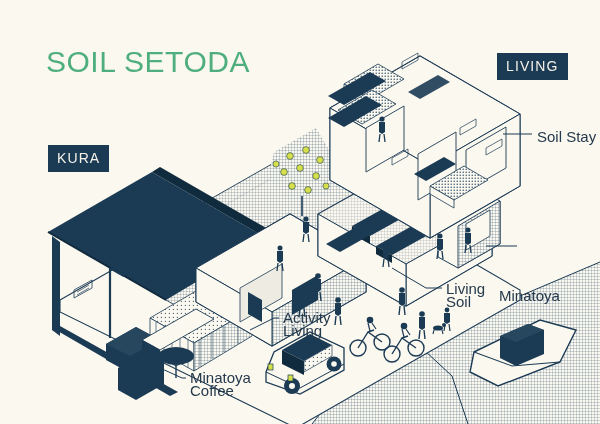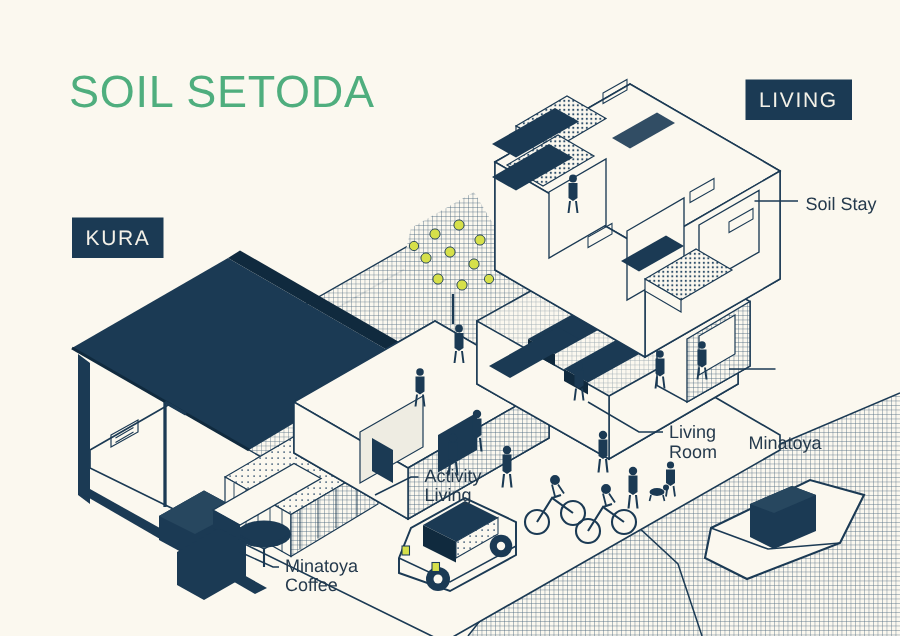--- a/index.html
+++ b/index.html
@@ -20,21 +20,21 @@
   }
   .tagbox{
     position:absolute;background:#1b3a54;color:#f4f1e8;
     font-size:14px;letter-spacing:1.1px;line-height:1;
     padding:6px 9px 7px 9px;white-space:nowrap;
   }
   #tag-living{left:497px;top:53px;}
   #tag-kura{left:48px;top:145px;text-align:center;}
 
   .callout{
-    position:absolute;color:#253a4d;font-size:12px;
+    position:absolute;color:#253a4d;font-size:15px;
     line-height:13px;white-space:nowrap;
   }
   #lbl-soilstay{left:537px;top:130px;}
   #lbl-minatoya{left:499px;top:241px;margin-top:48px;}
   #lbl-livingroom{left:446px;top:282px;}
   #lbl-activity{left:283px;top:311px;}
   #lbl-overview{left:190px;top:371px;}
 </style>
 </head>
 <body>
@@ -322,21 +322,21 @@
   <div class="callout" id="lbl-soilstay">
     <div>Soil Stay</div>
   </div>
 
   <div class="callout" id="lbl-minatoya">
     <div>Minatoya</div>
   </div>
 
   <div class="callout" id="lbl-livingroom">
     <div>Living</div>
-    <div>Room</div>
+    <div>Soil</div>
   </div>
 
   <div class="callout" id="lbl-activity">
     <div>Activity</div>
     <div>Living</div>
   </div>
 
   <div class="callout" id="lbl-overview">
     <div>Minatoya</div>
     <div>Coffee</div>

